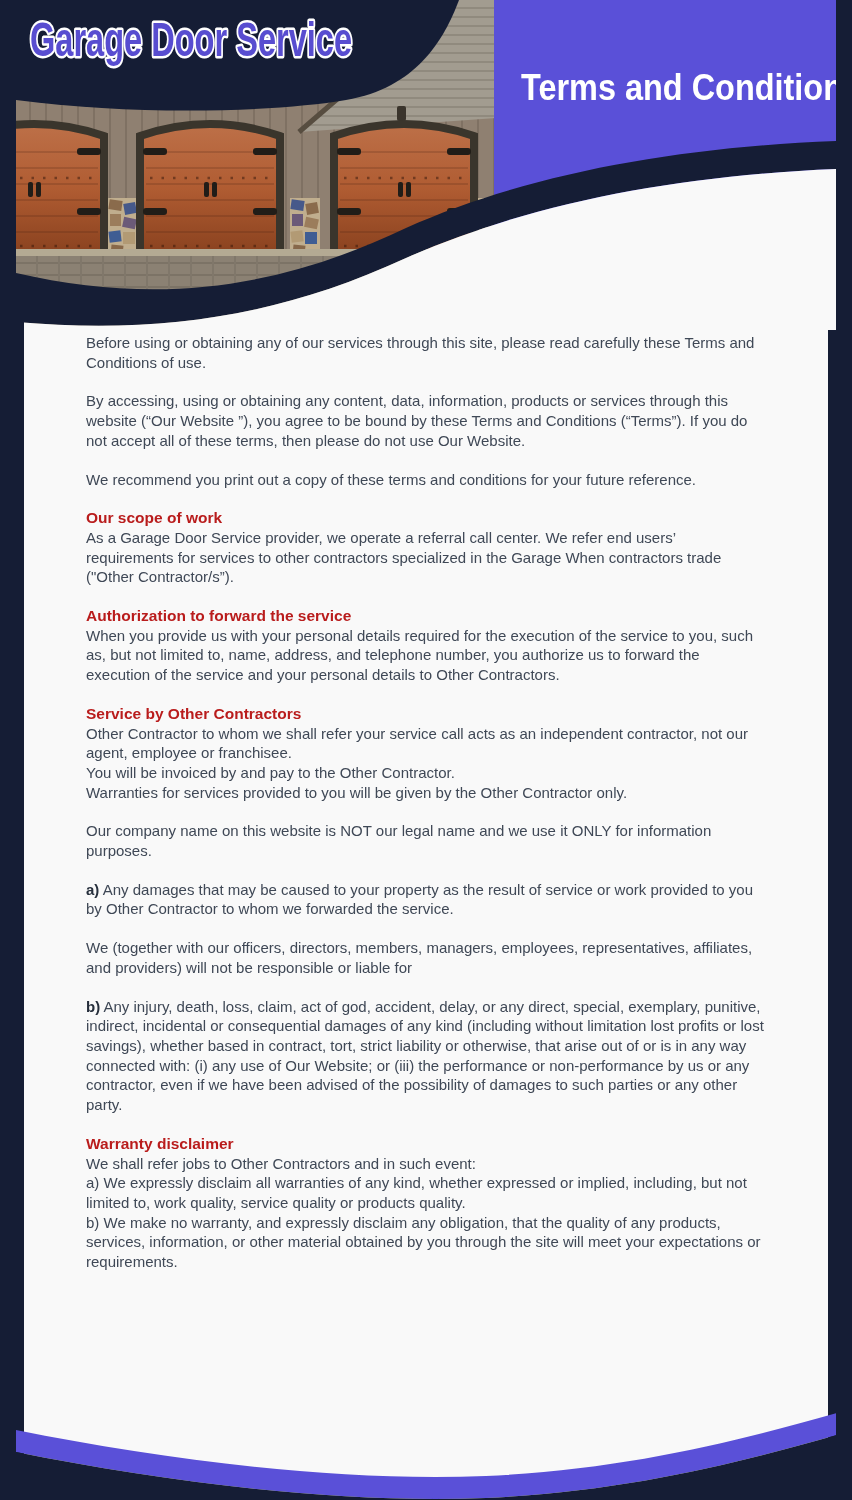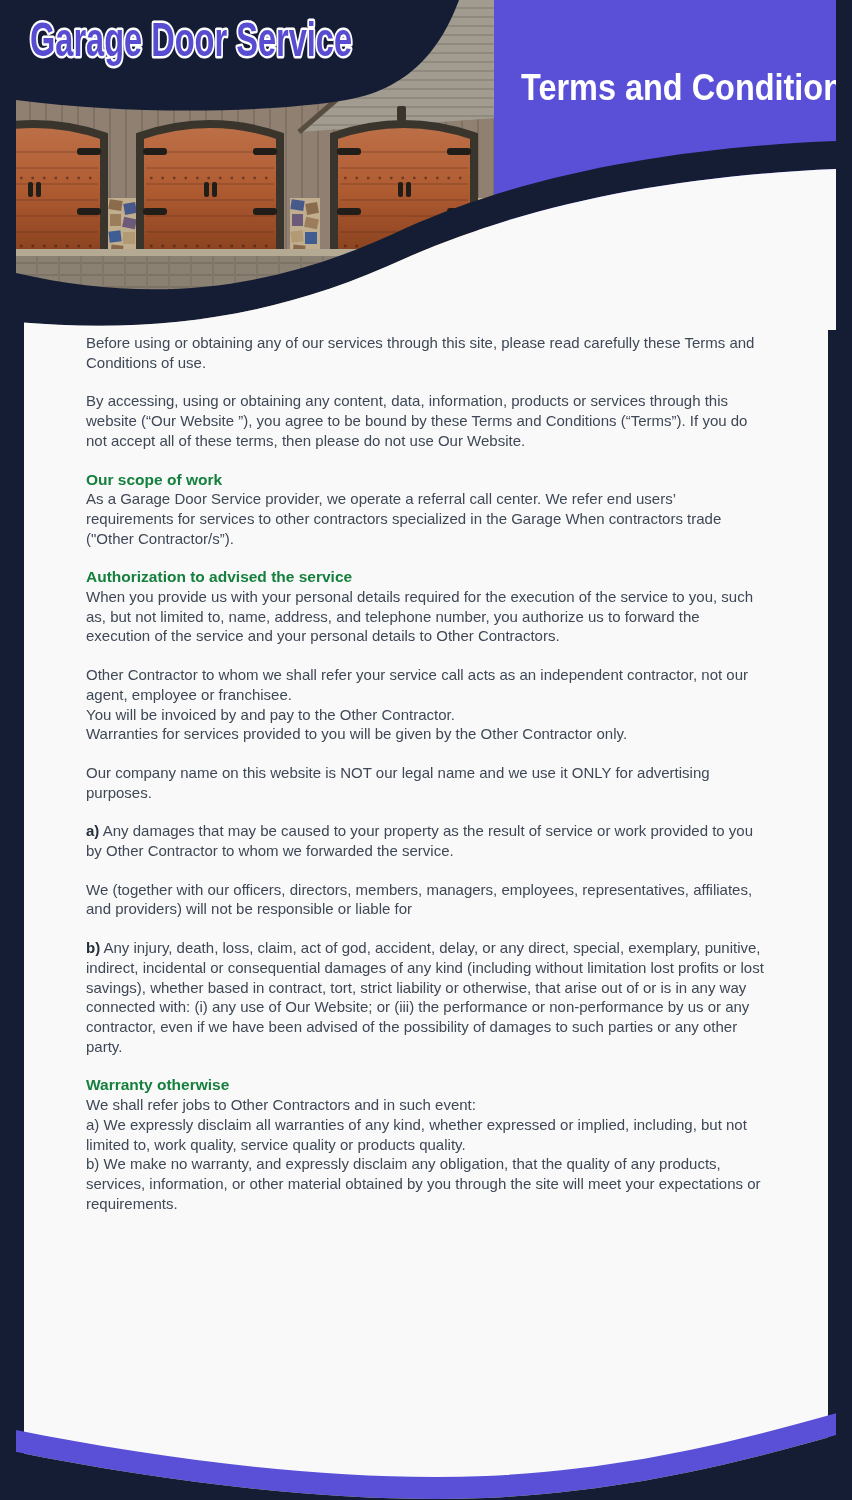--- a/index.html
+++ b/index.html
@@ -13,21 +13,21 @@
     position:absolute;top:330px;left:0;right:0;bottom:0;
     box-sizing:border-box;
     background:#f9f9f9;
     border-left:8px solid #151d35;
     border-right:8px solid #151d35;
     padding:3px 62px 0 62px;
     color:#3f4856;
     font-size:15px;line-height:19.7px;
   }
   .bp{margin:0 0 19px 0;white-space:pre-line;}
-  .bh{margin:0;font-size:15.5px;line-height:19.7px;font-weight:700;color:#15803d;}
+  .bh{margin:0;font-size:15.5px;line-height:19.7px;font-weight:700;color:#b91c1c;}
   .lead{font-weight:700;color:#262f3c;}
   .footer-wave{position:absolute;bottom:0;left:0;display:block;pointer-events:none;}
 </style>
 </head>
 <body>
 
 <div class="page">
 
   <svg class="hero" width="852" height="330" viewBox="0 0 852 330">
     <defs>
@@ -123,37 +123,39 @@
     <rect x="844" y="162" width="8" height="168" fill="#151d35"></rect>
 
     <text x="14" y="56" font-size="48" font-weight="bold" font-family="Liberation Sans, DejaVu Sans, sans-serif" fill="#584dd0" stroke="#ffffff" stroke-width="5" paint-order="stroke" stroke-linejoin="round" textLength="322" lengthAdjust="spacingAndGlyphs">Garage Door Service</text>
 
     <text x="666" y="100" text-anchor="middle" font-size="37" font-weight="bold" font-family="Liberation Sans, DejaVu Sans, sans-serif" fill="#ffffff" textLength="322" lengthAdjust="spacingAndGlyphs">Terms and Condition</text>
   </svg>
 
   <div class="content">
     <p class="bp">Before using or obtaining any of our services through this site, please read carefully these Terms and Conditions of use.</p>
     <p class="bp">By accessing, using or obtaining any content, data, information, products or services through this website (“Our Website ”), you agree to be bound by these Terms and Conditions (“Terms”). If you do not accept all of these terms, then please do not use Our Website.</p>
+    <p class="bp">We recommend you print out a copy of these terms and conditions for your future reference.</p>
 
     <h3 class="bh">Our scope of work</h3>
     <p class="bp">As a Garage Door Service provider, we operate a referral call center. We refer end users’ requirements for services to other contractors specialized in the Garage When contractors trade ("Other Contractor/s”).</p>
 
-    <h3 class="bh">Authorization to advised the service</h3>
+    <h3 class="bh">Authorization to forward the service</h3>
     <p class="bp">When you provide us with your personal details required for the execution of the service to you, such as, but not limited to, name, address, and telephone number, you authorize us to forward the execution of the service and your personal details to Other Contractors.</p>
 
+    <h3 class="bh">Service by Other Contractors</h3>
     <p class="bp">Other Contractor to whom we shall refer your service call acts as an independent contractor, not our agent, employee or franchisee.
 You will be invoiced by and pay to the Other Contractor.
 Warranties for services provided to you will be given by the Other Contractor only.</p>
-    <p class="bp">Our company name on this website is NOT our legal name and we use it ONLY for advertising purposes.</p>
+    <p class="bp">Our company name on this website is NOT our legal name and we use it ONLY for information purposes.</p>
 
     <p class="bp"><b class="lead">a)</b> <span>Any damages that may be caused to your property as the result of service or work provided to you by Other Contractor to whom we forwarded the service.</span></p>
     <p class="bp">We (together with our officers, directors, members, managers, employees, representatives, affiliates, and providers) will not be responsible or liable for</p>
     <p class="bp"><b class="lead">b)</b> <span>Any injury, death, loss, claim, act of god, accident, delay, or any direct, special, exemplary, punitive, indirect, incidental or consequential damages of any kind (including without limitation lost profits or lost savings), whether based in contract, tort, strict liability or otherwise, that arise out of or is in any way connected with: (i) any use of Our Website; or (iii) the performance or non-performance by us or any contractor, even if we have been advised of the possibility of damages to such parties or any other party.</span></p>
 
-    <h3 class="bh">Warranty otherwise</h3>
+    <h3 class="bh">Warranty disclaimer</h3>
     <p class="bp">We shall refer jobs to Other Contractors and in such event:
 a) We expressly disclaim all warranties of any kind, whether expressed or implied, including, but not limited to, work quality, service quality or products quality.
 b) We make no warranty, and expressly disclaim any obligation, that the quality of any products, services, information, or other material obtained by you through the site will meet your expectations or requirements.</p>
 
   </div>
 
   <svg class="footer-wave" width="852" height="112" viewBox="0 0 852 112">
     <path d="M0,42 C150,72 320,94 470,88 C625,81 748,46 852,16 L852,38 C748,68 625,103 470,110 C320,116 150,94 0,64 Z" fill="#5a50d8"></path>
     <path d="M0,64 C150,94 320,116 470,110 C625,103 748,68 852,38 L852,112 L0,112 Z" fill="#151d35"></path>
   </svg>

